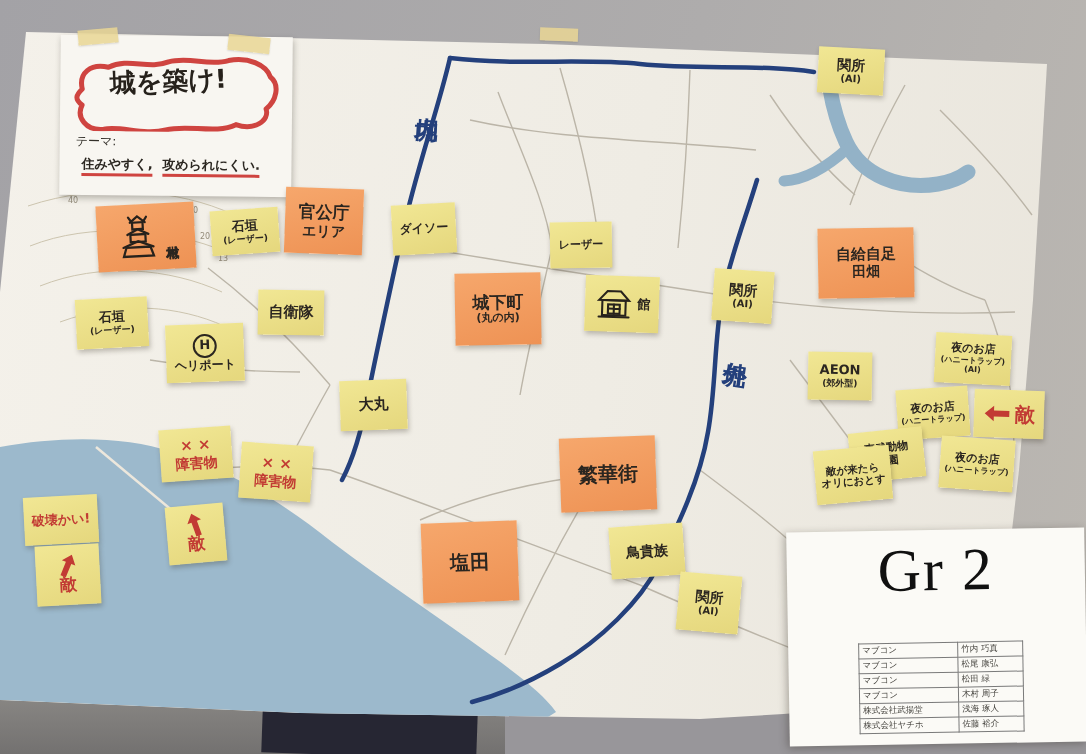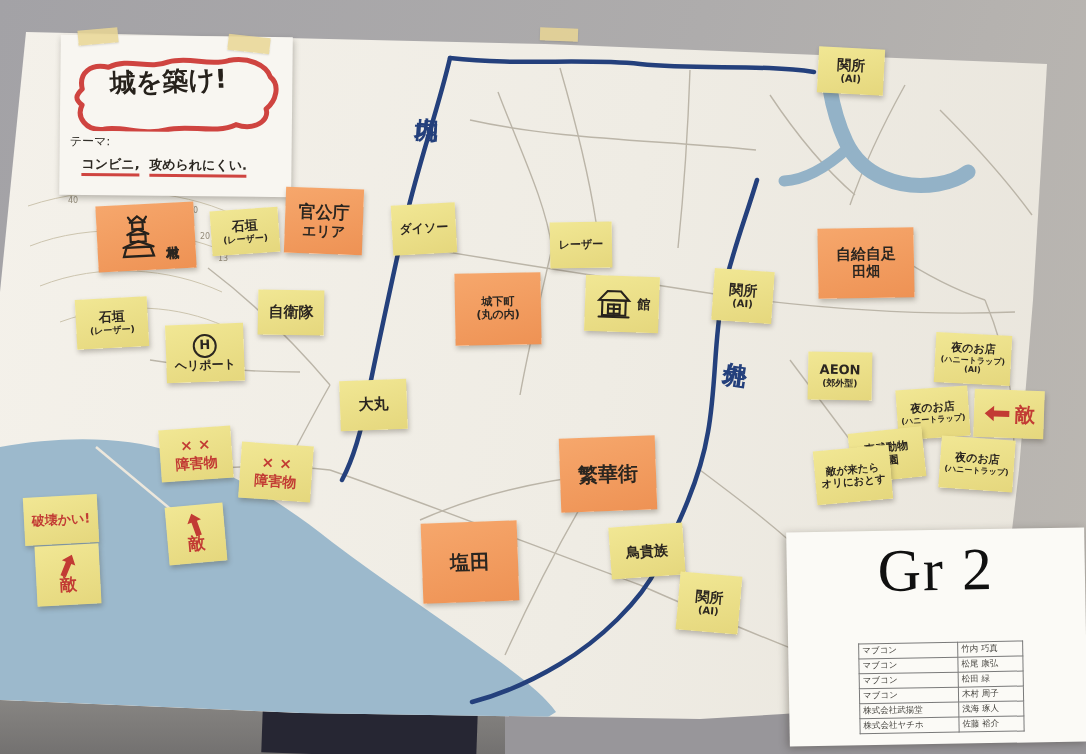--- a/index.html
+++ b/index.html
@@ -28,21 +28,21 @@
   .red{color:#c23b34;}
   .row{display:flex;flex-direction:row;align-items:center;gap:4px;}
   .vtext{writing-mode:vertical-rl;text-orientation:upright;line-height:1;}
   .hcircle{width:20px;height:20px;border:2.5px solid #2b2620;border-radius:50%;
            display:flex;align-items:center;justify-content:center;font-size:13px;margin-bottom:1px;}
   
   .title-card{position:absolute;left:60px;top:36px;width:232px;height:160px;background:#f8f6f1;
         box-shadow:1px 3px 6px rgba(40,35,25,.3);transform:rotate(.6deg);}
   .title-text{position:absolute;left:0;top:28px;width:216px;text-align:center;font-size:26px;
         font-weight:bold;color:#26211b;transform:rotate(-3deg);}
-  .theme-label{position:absolute;left:10px;top:98px;font-size:12px;color:#33302a;}
+  .theme-label{position:absolute;left:16px;top:98px;font-size:12px;color:#33302a;}
   .theme-line{position:absolute;left:22px;top:120px;font-size:13px;font-weight:bold;color:#2b2721;white-space:nowrap;}
   .theme-line span{border-bottom:3px solid #cf4440;padding-bottom:2px;}
   .tape{position:absolute;background:rgba(233,214,148,.85);box-shadow:0 1px 2px rgba(0,0,0,.12);}
   
   .gr-card{position:absolute;left:788px;top:530px;width:298px;height:214px;background:#fbfaf6;
         box-shadow:-2px 2px 8px rgba(40,35,25,.35);transform:rotate(-1deg);}
   .gr-title{font-family:"Liberation Serif","DejaVu Serif",serif;font-size:60px;color:#101010;
         text-align:center;margin-top:6px;letter-spacing:2px;}
   .gr-table{position:absolute;left:70px;top:112px;border-collapse:collapse;}
   .gr-table td{border:1px solid #7a7a7a;font-size:8.5px;color:#46443f;padding:1px 3px;height:10px;}
@@ -117,21 +117,21 @@
 
   <div class="tape" style="left:540px;top:28px;width:38px;height:13px;transform:rotate(2deg);"></div>
 
   <div class="title-card">
     <svg width="216" height="82" style="position:absolute;left:8px;top:14px;">
       <path d="M14,40 C10,24 22,14 40,18 C60,8 80,20 100,12 C120,6 140,16 160,10 C180,6 198,14 202,26 C212,34 208,50 198,58 C202,70 186,80 168,74 C148,84 120,74 98,80 C76,86 52,76 36,80 C18,82 8,68 14,56 C6,50 8,46 14,40 Z" fill="none" stroke="#cf4440" stroke-width="5" stroke-linejoin="round"></path>
     </svg>
     <div class="title-text">城を築け!</div>
     <div class="theme-label">テーマ:</div>
     <div class="theme-line">
-      <span>コンビニ,</span>
+      <span>住みやすく,</span>
       <span style="margin-left:5px;">攻められにくい.</span>
     </div>
   </div>
   <div class="tape" style="left:78px;top:29px;width:40px;height:15px;transform:rotate(-5deg);"></div>
   <div class="tape" style="left:228px;top:36px;width:42px;height:16px;transform:rotate(6deg);"></div>
 
   <div class="note y" style="left:818px;top:48px;width:66px;height:46px;transform:rotate(3deg);">
     <div style="font-size:14px;">関所</div>
     <div style="font-size:10px;">(AI)</div>
   </div>
@@ -177,21 +177,21 @@
   </div>
 
   <div class="note y" style="left:166px;top:324px;width:78px;height:58px;transform:rotate(-2deg);">
     <div class="hcircle">
         <span>H</span>
       </div>
     <div style="font-size:12px;">ヘリポート</div>
   </div>
 
   <div class="note o" style="left:455px;top:273px;width:86px;height:72px;transform:rotate(-1deg);">
-    <div style="font-size:11px;">城下町</div>
+    <div style="font-size:17px;">城下町</div>
     <div style="font-size:11px;">(丸の内)</div>
   </div>
 
   <div class="note y row" style="left:585px;top:276px;width:74px;height:56px;transform:rotate(2deg);">
     <svg viewBox="0 0 48 40" width="40" height="34" fill="none" stroke="#27221c" stroke-width="2.5" stroke-linecap="round">
       <path d="M6 16 L16 5 H32 L42 16 Z"></path>
         <rect x="10" y="16" width="28" height="18"></rect>
       <rect x="17" y="21" width="14" height="11"></rect>
         <path d="M24 21 V32 M17 26 H31"></path>
         <path d="M6 36 H42"></path>

